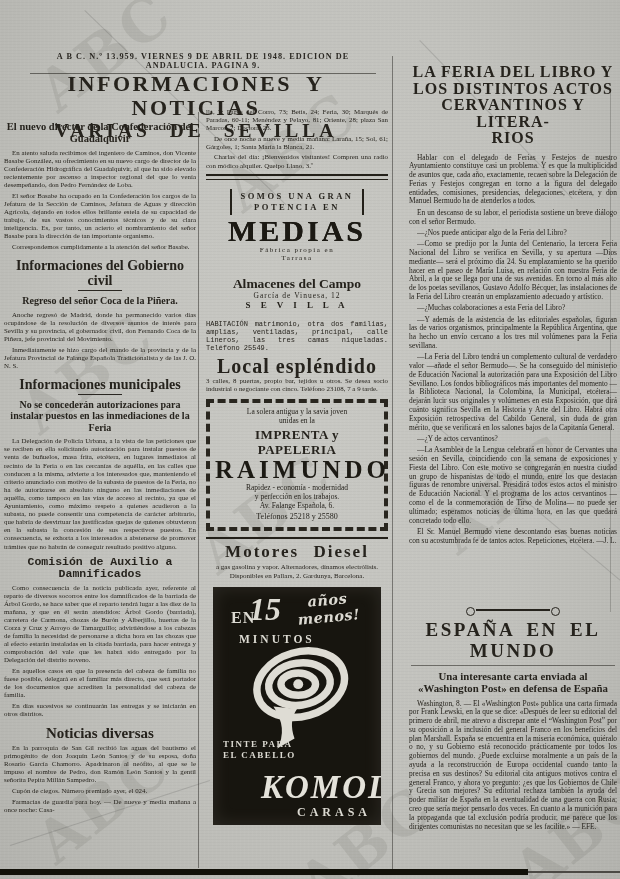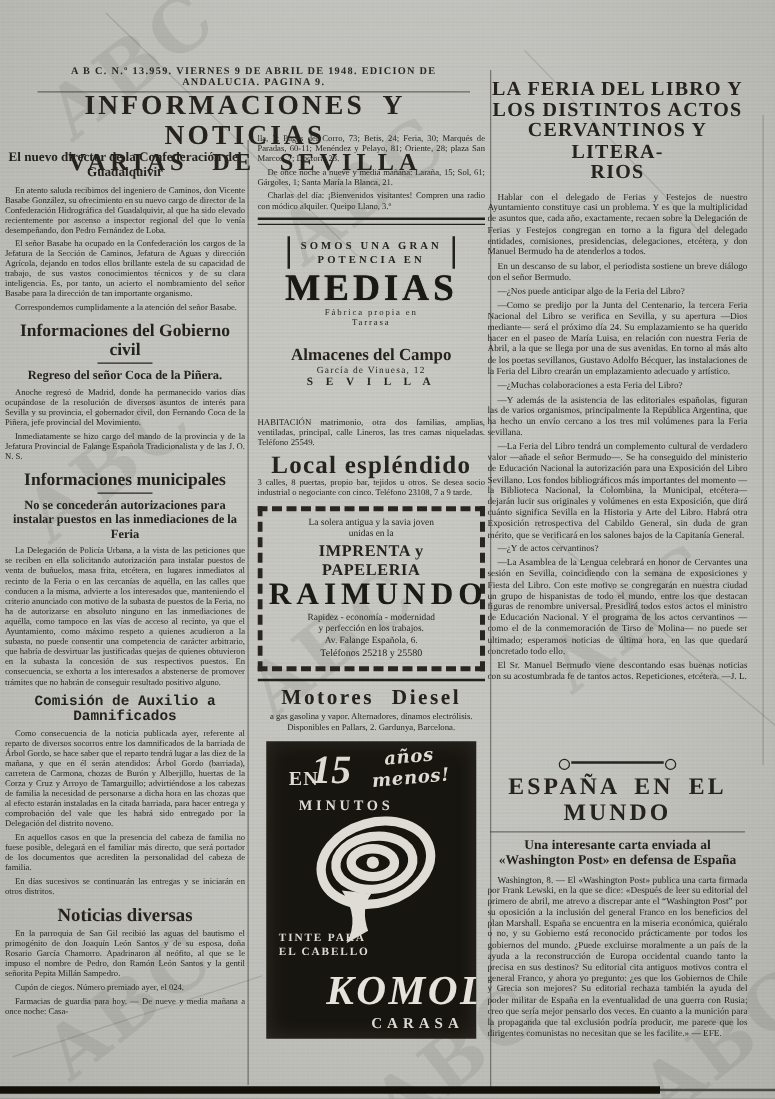--- a/index.html
+++ b/index.html
@@ -18,41 +18,41 @@
   .hlwrap{position:absolute;top:72px;left:2px;width:388px;text-align:center;}
   .hl1{font-weight:bold;font-size:22px;letter-spacing:2.5px;word-spacing:7px;line-height:24px;}
   .hl2{font-weight:bold;font-size:19.5px;letter-spacing:4px;word-spacing:10px;line-height:22px;}
   .vr{position:absolute;width:1px;background:rgba(40,38,34,0.5);}
   #vr1{left:198px;top:112px;height:756px;}
   #vr2{left:392px;top:56px;height:814px;}
   #vr3{left:610px;top:92px;height:520px;opacity:.45;}
   .col{position:absolute;overflow:hidden;}
   #leftcol{left:4px;top:116px;width:192px;height:752px;}
   #midcol{left:206px;top:108px;width:182px;height:760px;}
-  #rightcol{left:390px;top:64px;width:208px;height:808px;}
+  #rightcol{left:409px;top:64px;width:208px;height:808px;}
   .bp{font-size:6.9px;line-height:8.1px;text-align:justify;margin:0 0 2.5px;text-indent:8px;}
   #rightcol .bp{font-size:7.4px;line-height:8.8px;}
   .noind{text-indent:0;}
   .sh1{font-weight:bold;font-size:10.5px;line-height:12px;text-align:center;margin:5px 2px 4px;}
   .sh2{font-weight:bold;font-size:14px;line-height:15px;text-align:center;margin:7px 0 1px;}
   .sh3{font-weight:bold;font-size:15px;line-height:16px;text-align:center;margin:7px 0 3px;}
   .ssub{font-weight:bold;font-size:10px;line-height:11.5px;text-align:center;margin:2px 2px 4px;}
   .rule{width:44px;border-top:1.5px solid #2a2722;margin:2px auto 4px;}
   .dblrule{border-top:2.5px solid #232019;border-bottom:1px solid #232019;height:3px;margin:4px 0 6px;}
   
   .medias{margin:0 6px;text-align:center;padding:2px 0 4px;}
   .medias .inner{border-left:2px solid #232019;border-right:2px solid #232019;margin:1px 18px;padding:2px 0;}
   .m-s1{font-weight:bold;font-size:8.5px;letter-spacing:2.5px;line-height:11px;}
   .m-big{font-weight:bold;font-size:30px;line-height:30px;letter-spacing:3px;color:#1b1913;
     text-shadow:0 0 0.6px #1b1913;}
   .m-tiny{font-size:7px;line-height:8.5px;letter-spacing:1.5px;}
   .m-store{font-weight:bold;font-size:13.5px;line-height:15px;margin-top:13px;}
   .m-addr{font-size:7.5px;letter-spacing:1px;line-height:9px;}
   .m-city{font-weight:bold;font-size:9px;letter-spacing:4px;line-height:11px;}
-  .classified{margin-top:19px;font-size:7px;}
+  .classified{margin-top:5px;font-size:7px;font-family:Liberation Mono, monospace;}
   
   .local-h{font-weight:bold;font-size:20px;line-height:21px;text-align:center;margin-top:4px;
     letter-spacing:1px;}
   
   .raimundo{border:4px dashed #29261f;margin:6px 0 0;padding:4px 5px 5px;text-align:center;}
   .r-i{font-size:7.5px;line-height:9px;}
   .r-l1{font-weight:bold;font-size:13px;line-height:15px;margin-top:2px;letter-spacing:0.5px;}
   .r-name{font-weight:bold;font-size:25px;line-height:26px;letter-spacing:4px;color:#1c1a14;}
   .r-d{font-size:7.5px;line-height:9px;}
   .r-tel{font-size:8px;line-height:10px;margin-top:2px;}

